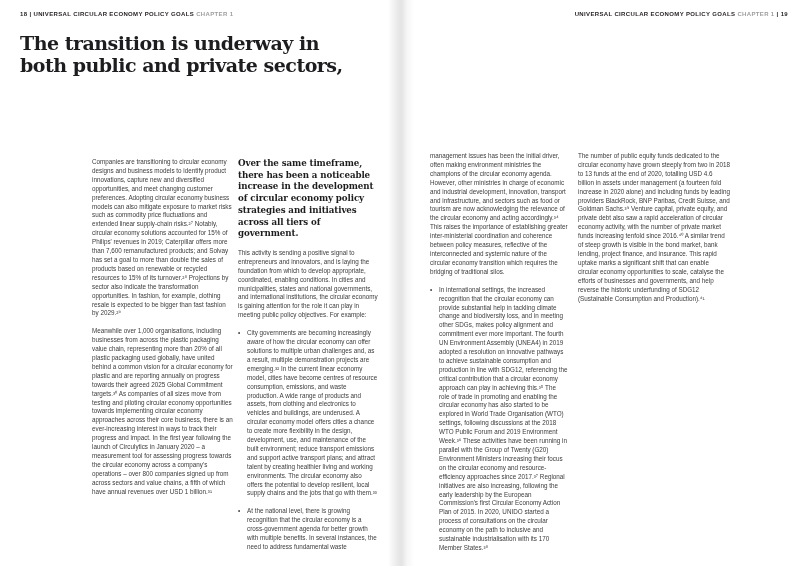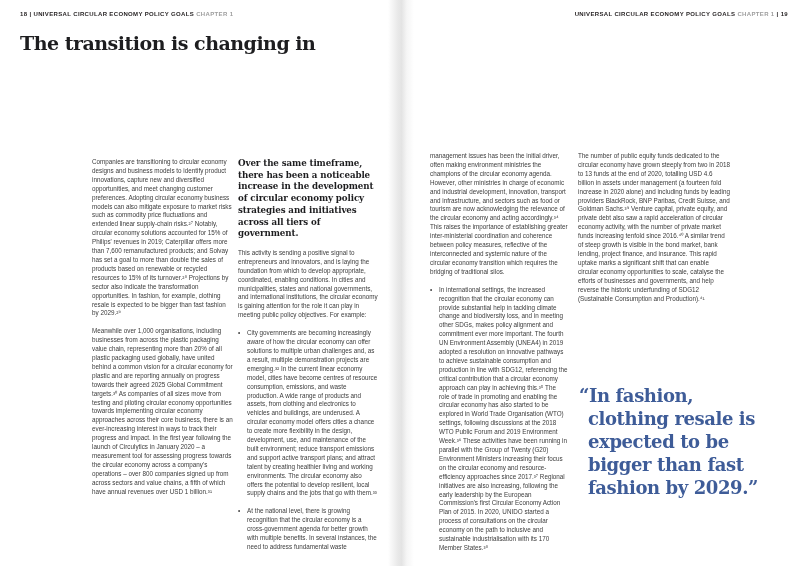--- a/index.html
+++ b/index.html
@@ -66,21 +66,22 @@
   </div>
 
   <div class="hdr hdr-right">
     <span>UNIVERSAL CIRCULAR ECONOMY POLICY GOALS</span>
     <span class="chapter">CHAPTER 1</span>
     <span>|</span>
     <span>19</span>
   </div>
 
   <div class="headline">
-    <div>The transition is changing in</div>
+    <div>The transition is underway in</div>
+    <div>both public and private sectors,</div>
   </div>
 
   <div class="col col-1">
     <p>Companies are transitioning to circular economy designs and business models to identify product innovations, capture new and diversified opportunities, and meet changing customer preferences. Adopting circular economy business models can also mitigate exposure to market risks such as commodity price fluctuations and extended linear supply-chain risks.²⁷ Notably, circular economy solutions accounted for 15% of Philips' revenues in 2019; Caterpillar offers more than 7,600 remanufactured products; and Solvay has set a goal to more than double the sales of products based on renewable or recycled resources to 15% of its turnover.²⁸ Projections by sector also indicate the transformation opportunities. In fashion, for example, clothing resale is expected to be bigger than fast fashion by 2029.²⁹</p>
     <p>Meanwhile over 1,000 organisations, including businesses from across the plastic packaging value chain, representing more than 20% of all plastic packaging used globally, have united behind a common vision for a circular economy for plastic and are reporting annually on progress towards their agreed 2025 Global Commitment targets.³⁰ As companies of all sizes move from testing and piloting circular economy opportunities towards implementing circular economy approaches across their core business, there is an ever-increasing interest in ways to track their progress and impact. In the first year following the launch of Circulytics in January 2020 – a measurement tool for assessing progress towards the circular economy across a company's operations – over 800 companies signed up from across sectors and value chains, a fifth of which have annual revenues over USD 1 billion.³¹</p>
   </div>
 
   <div class="col col-2">
     <p class="lead">Over the same timeframe, there has been a noticeable increase in the development of circular economy policy strategies and initiatives across all tiers of government.</p>
     <p>This activity is sending a positive signal to entrepreneurs and innovators, and is laying the foundation from which to develop appropriate, coordinated, enabling conditions. In cities and municipalities, states and national governments, and international institutions, the circular economy is gaining attention for the role it can play in meeting public policy objectives. For example:</p>
@@ -99,15 +100,14 @@
     <div class="bullet">
       <span class="dot">•</span>
       <span>In international settings, the increased recognition that the circular economy can provide substantial help in tackling climate change and biodiversity loss, and in meeting other SDGs, makes policy alignment and commitment ever more important. The fourth UN Environment Assembly (UNEA4) in 2019 adopted a resolution on innovative pathways to achieve sustainable consumption and production in line with SDG12, referencing the critical contribution that a circular economy approach can play in achieving this.³⁵ The role of trade in promoting and enabling the circular economy has also started to be explored in World Trade Organisation (WTO) settings, following discussions at the 2018 WTO Public Forum and 2019 Environment Week.³⁶ These activities have been running in parallel with the Group of Twenty (G20) Environment Ministers increasing their focus on the circular economy and resource-efficiency approaches since 2017.³⁷ Regional initiatives are also increasing, following the early leadership by the European Commission's first Circular Economy Action Plan of 2015. In 2020, UNIDO started a process of consultations on the circular economy on the path to inclusive and sustainable industrialisation with its 170 Member States.³⁸</span>
     </div>
   </div>
 
   <div class="col col-4">
     <p>The number of public equity funds dedicated to the circular economy have grown steeply from two in 2018 to 13 funds at the end of 2020, totalling USD 4.6 billion in assets under management (a fourteen fold increase in 2020 alone) and including funds by leading providers BlackRock, BNP Paribas, Credit Suisse, and Goldman Sachs.³⁹ Venture capital, private equity, and private debt also saw a rapid acceleration of circular economy activity, with the number of private market funds increasing tenfold since 2016.⁴⁰ A similar trend of steep growth is visible in the bond market, bank lending, project finance, and insurance. This rapid uptake marks a significant shift that can enable circular economy opportunities to scale, catalyse the efforts of businesses and governments, and help reverse the historic underfunding of SDG12 (Sustainable Consumption and Production).⁴¹</p>
   </div>
 
-  <div class="quote">“In fashion, clothing resale is expected to be bigger than fast fashion by 2029.”</div>
 
 </div>
 
 </body></html>

